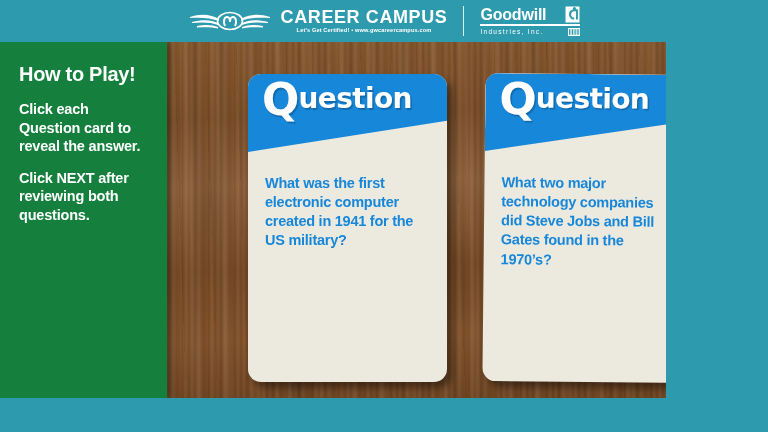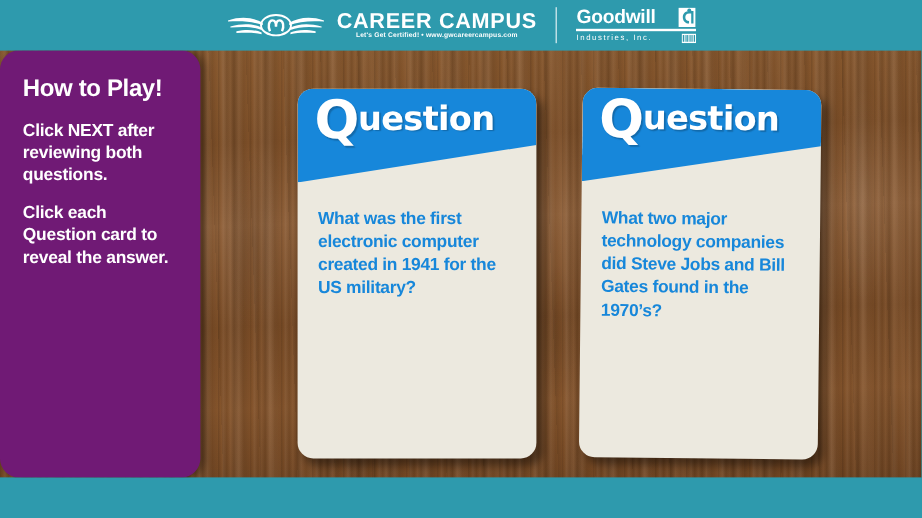--- a/index.html
+++ b/index.html
@@ -2,21 +2,21 @@
 <html><head>
 <meta charset="utf-8">
 <style>
   * { margin:0; padding:0; box-sizing:border-box; }
   html,body { width:768px; height:432px; overflow:hidden; }
   body {
     font-family:"Liberation Sans", sans-serif;
     background:#2e9aad;
     position:relative;
   }
-  #stage { position:absolute; inset:0; width:768px; height:432px; overflow:hidden; }
+  #stage { position:absolute; inset:0; width:666px; height:432px; overflow:hidden; }
 
   
   .header {
     position:absolute; left:0; top:0; width:768px; height:42px;
     background:#2e9aad;
     display:flex; align-items:center; justify-content:center;
     z-index:40;
   }
   .brand-row { display:flex; align-items:center; gap:9px; }
   .wing-logo { width:84px; height:26px; display:block; }
@@ -66,24 +66,23 @@
 
   
   .bottom-bar {
     position:absolute; left:0; top:398px; width:768px; height:34px;
     background:#2e9aad; z-index:30;
   }
 
   
   .side-panel {
     position:absolute; left:0; top:42px; width:167px; height:356px;
-    background:#701a75; z-index:20;
+    background:#15803d; z-index:20;
     box-shadow:3px 0 6px rgba(0,0,0,.35);
     padding:22px 16px 0 19px;
-    border-radius:16px;
   }
   .how-title {
     color:#ffffff; font-weight:bold; font-size:20px; letter-spacing:-0.3px;
     margin-bottom:15px; line-height:1.05;
   }
   .how-para {
     color:#ffffff; font-weight:bold; font-size:14.5px; line-height:1.28;
     letter-spacing:-0.2px; margin-bottom:13px;
   }
   .next-btn {
@@ -189,22 +188,22 @@
 
     </div>
   </div>
 
   <div class="wood">
     <div class="wood-knots"></div>
   </div>
 
   <div class="side-panel">
     <div class="how-title">How to Play!</div>
+    <div class="how-para">Click each Question card to reveal the answer.</div>
     <div class="how-para">Click NEXT after reviewing both questions.</div>
-    <div class="how-para">Click each Question card to reveal the answer.</div>
   </div>
 
   <div class="next-btn">
     <span class="next-label">NEXT</span>
   </div>
 
   <div class="card card-1">
     <div class="card-head"></div>
     <div class="card-head-label">
       <span class="cap">Q</span><span>uestion</span>

